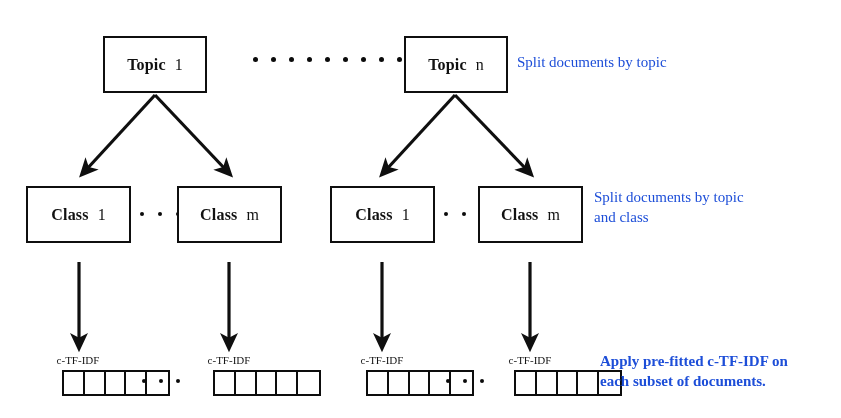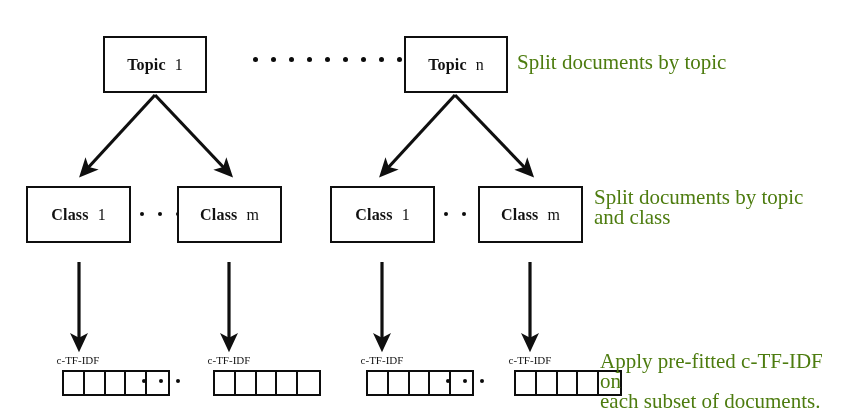--- a/index.html
+++ b/index.html
@@ -40,23 +40,23 @@
     letter-spacing: 0.2px;
   }
   .node-index {
     font-weight: normal;
     font-size: 16px;
     color: #111111;
     margin-left: 9px;
   }
   .annotation {
     position: absolute;
-    font-size: 21px;
+    font-size: 15px;
     line-height: 20px;
-    color: #4d7c0f;
+    color: #1d4ed8;
     white-space: pre-line;
   }
   .dots-row {
     position: absolute;
     display: flex;
     align-items: center;
   }
   .dots-row .dot {
     background: #0b0b0b;
     border-radius: 50%;
@@ -239,16 +239,16 @@
     <div class="vector-caption">c-TF-IDF</div>
     <div class="cells">
       <div class="cell"></div>
       <div class="cell"></div>
       <div class="cell"></div>
       <div class="cell"></div>
       <div class="cell"></div>
     </div>
   </div>
 
-  <div class="annotation" style="left:600px; top:351px;">Apply pre-fitted c-TF-IDF on
+  <div class="annotation" style="left:600px; top:351px;font-weight:bold;">Apply pre-fitted c-TF-IDF on
 each subset of documents.</div>
 
 </div>
 
 </body></html>

